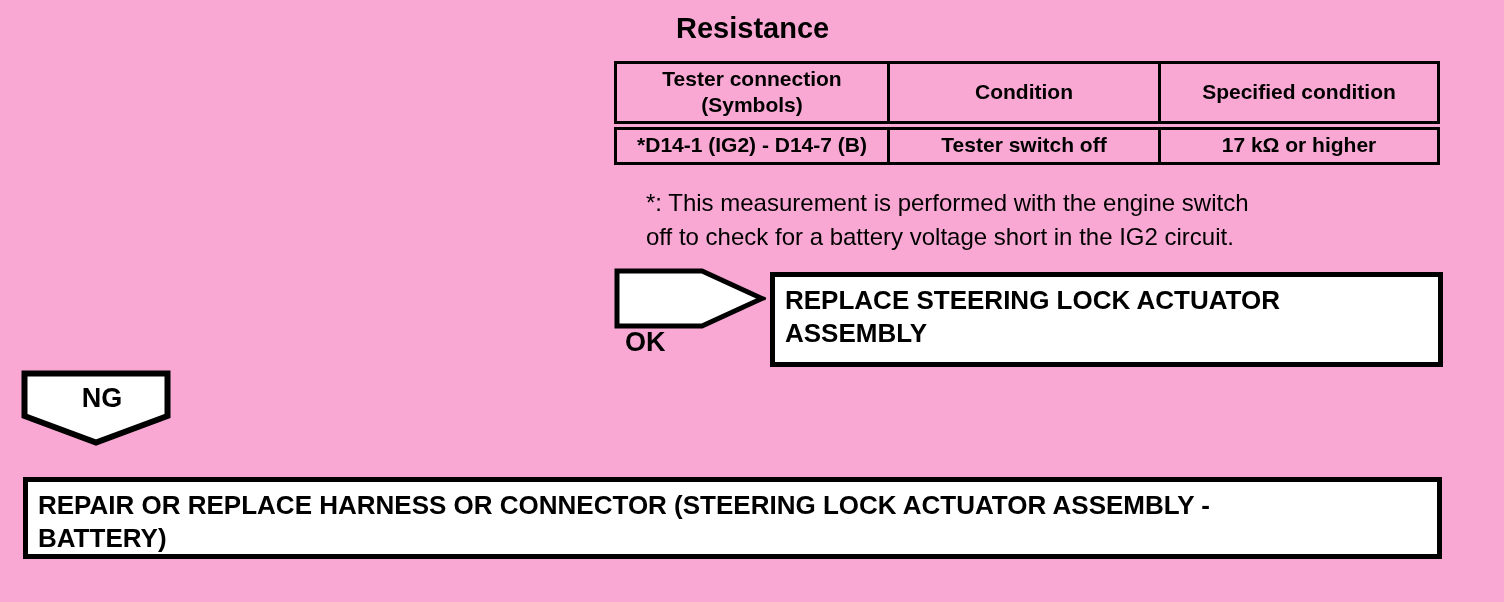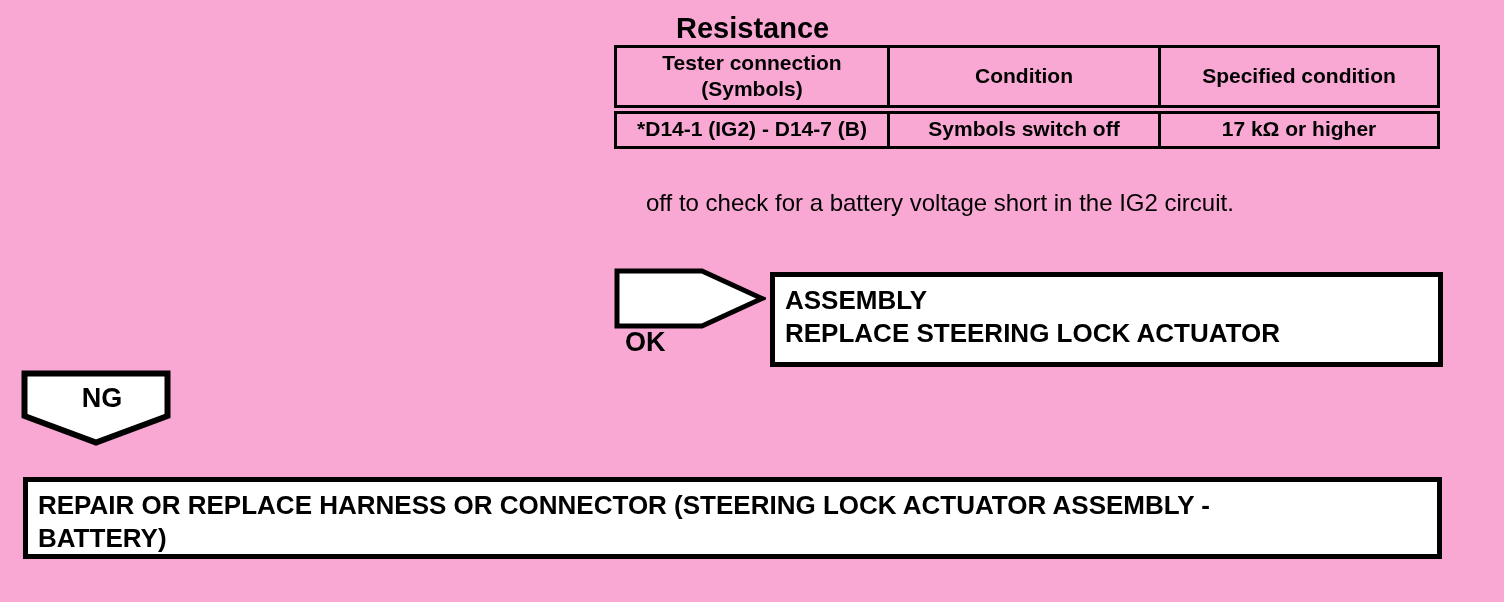--- a/index.html
+++ b/index.html
@@ -19,21 +19,21 @@
     left: 676px;
     top: 12px;
     font-size: 29px;
     font-weight: bold;
     white-space: nowrap;
   }
 
   table.spec-table {
     position: absolute;
     left: 614px;
-    top: 45px;
+    top: 61px;
     width: 823px;
     border-collapse: collapse;
     table-layout: fixed;
     border-radius: 11px;
   }
   .spec-table th, .spec-table td {
     border: 3px solid #000000;
     font-size: 21px;
     font-weight: bold;
     text-align: center;
@@ -137,40 +137,41 @@
     <thead>
       <tr>
         <th>Tester connection (Symbols)</th>
         <th>Condition</th>
         <th>Specified condition</th>
       </tr>
     </thead>
     <tbody>
       <tr>
         <td>*D14-1 (IG2) - D14-7 (B)</td>
-        <td>Symbols switch off</td>
+        <td>Tester switch off</td>
         <td>17 kΩ or higher</td>
       </tr>
     </tbody>
   </table>
 
   <div class="footnote">
+    <div>*: This measurement is performed with the engine switch</div>
     <div>off to check for a battery voltage short in the IG2 circuit.</div>
   </div>
 
   <div class="ok-connector">
     <svg width="153" height="63" viewBox="0 0 153 63">
       <polygon points="4,4 89,4 149,31.5 89,59 4,59" fill="#ffffff" stroke="#000000" stroke-width="5" stroke-linejoin="miter"></polygon>
     </svg>
     <span class="shape-label">OK</span>
   </div>
 
   <div class="result-box ok-result-box">
+    <div>REPLACE STEERING LOCK ACTUATOR</div>
     <div>ASSEMBLY</div>
-    <div>REPLACE STEERING LOCK ACTUATOR</div>
   </div>
 
   <div class="ng-connector">
     <svg width="150" height="77" viewBox="0 0 150 77">
       <polygon points="3.5,3.5 146.5,3.5 146.5,46 75,72.5 3.5,46" fill="#ffffff" stroke="#000000" stroke-width="6" stroke-linejoin="miter"></polygon>
     </svg>
     <span class="shape-label">NG</span>
   </div>
 
   <div class="result-box ng-result-box">

